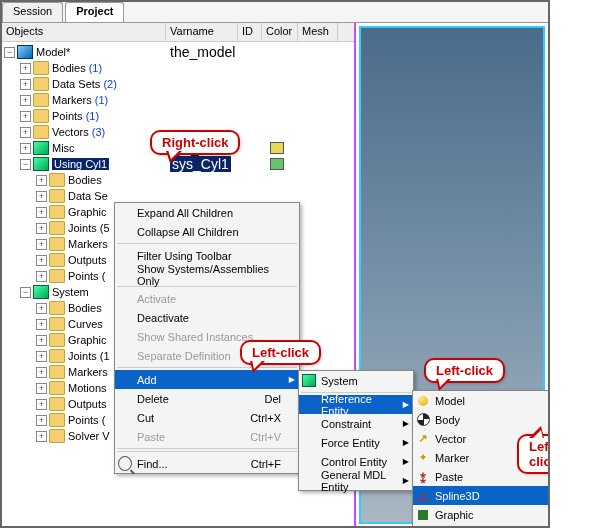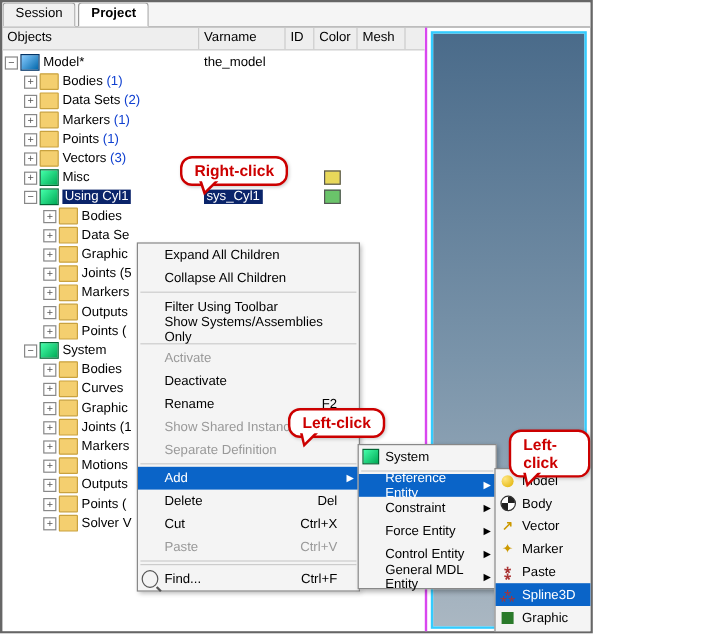--- a/index.html
+++ b/index.html
@@ -1,35 +1,35 @@
 <!DOCTYPE html>
 <html><head>
 <meta charset="utf-8">
 <style>
 html,body{margin:0;padding:0;font-family:"Segoe UI",Tahoma,Arial,sans-serif;font-size:11px;background:#fff}
-#app{position:relative;width:494px;height:528px;border:2px solid #666;box-sizing:border-box;overflow:hidden}
+#app{position:relative;width:550px;height:528px;border:2px solid #666;box-sizing:border-box;overflow:hidden}
 .tabs{display:flex;height:20px;border-bottom:1px solid #999;background:#f5f5f5}
 .tab{padding:2px 10px;border:1px solid #999;border-bottom:none;background:#f0f0f0;margin-right:2px;border-top-left-radius:3px;border-top-right-radius:3px}
 .tab.active{background:#fff;font-weight:bold}
 .panes{display:flex;height:calc(100% - 20px)}
 .left{width:352px;border-right:2px solid #d946ef;display:flex;flex-direction:column;overflow:hidden}
 .right{flex:1;background:linear-gradient(180deg,#4a6b8a 0%,#7a94aa 55%,#aab7c2 100%);border:2px solid #3cf;margin:3px}
 .hdr{display:flex;height:18px;background:#eee;border-bottom:1px solid #ccc}
 .hdr>div{border-right:1px solid #ccc;padding:2px 4px;box-sizing:border-box}
 .col-obj{width:164px}.col-var{width:72px}.col-id{width:24px}.col-color{width:36px}.col-mesh{width:40px}
 .tree{flex:1;overflow:visible;padding:2px 0}
 .row{display:flex;align-items:center;height:16px}
 .ind{display:inline-block}
 .tw{width:9px;height:9px;border:1px solid #888;display:inline-flex;align-items:center;justify-content:center;font-size:9px;line-height:1;margin-right:2px;background:#fff;color:#555}
 .fold{width:14px;height:12px;background:#f4cf6f;border:1px solid #c9a23f;border-radius:1px;margin-right:3px}
 .sys{width:14px;height:12px;background:linear-gradient(135deg,#4fa,#0a5);border:1px solid #063;margin-right:3px}
 .mdl{width:14px;height:12px;background:linear-gradient(135deg,#8cf,#06a);border:1px solid #036;margin-right:3px}
 .txt.blue{color:#1040d0}
 .txt.sel{background:#0a246a;color:#fff;padding:0 2px}
-.var{position:absolute;left:168px;font-size:11px}
+.var{position:absolute;left:168px;font-size:14px}
 .var.sel{background:#0a246a;color:#fff;padding:0 2px}
 .sw{position:absolute;left:268px;width:12px;height:10px;border:1px solid #555}
 .sw.yel{background:#e8d85a}.sw.grn{background:#6ac36a}
 .ctx{position:absolute;background:#f4f4f4;border:1px solid #888;box-shadow:2px 2px 4px rgba(0,0,0,.3);font-size:11px;z-index:10}
 #ctx1{left:112px;top:200px;width:184px}
 #ctx2{left:296px;top:368px;width:114px}
 #ctx3{left:410px;top:388px;width:140px}
 .mi{display:flex;align-items:center;height:19px;padding:0 18px 0 22px;position:relative}
 .mi.dis{color:#999}
 .mi.hl{background:#0a64c8;color:#fff}
@@ -229,24 +229,20 @@
   <div class="mi">
         <span>Show Systems/Assemblies Only</span>
       </div>
   <div class="sep"></div>
   <div class="mi dis">
         <span>Activate</span>
       </div>
   <div class="mi">
         <span>Deactivate</span>
       </div>
-  <div class="mi">
-        <span>Rename</span>
-        <span class="sc">F2</span>
-      </div>
   <div class="mi dis">
         <span>Show Shared Instances...</span>
       </div>
   <div class="mi dis">
         <span>Separate Definition</span>
       </div>
   <div class="sep"></div>
   <div class="mi hl">
         <span>Add</span>
         <span class="arr">▶</span>

